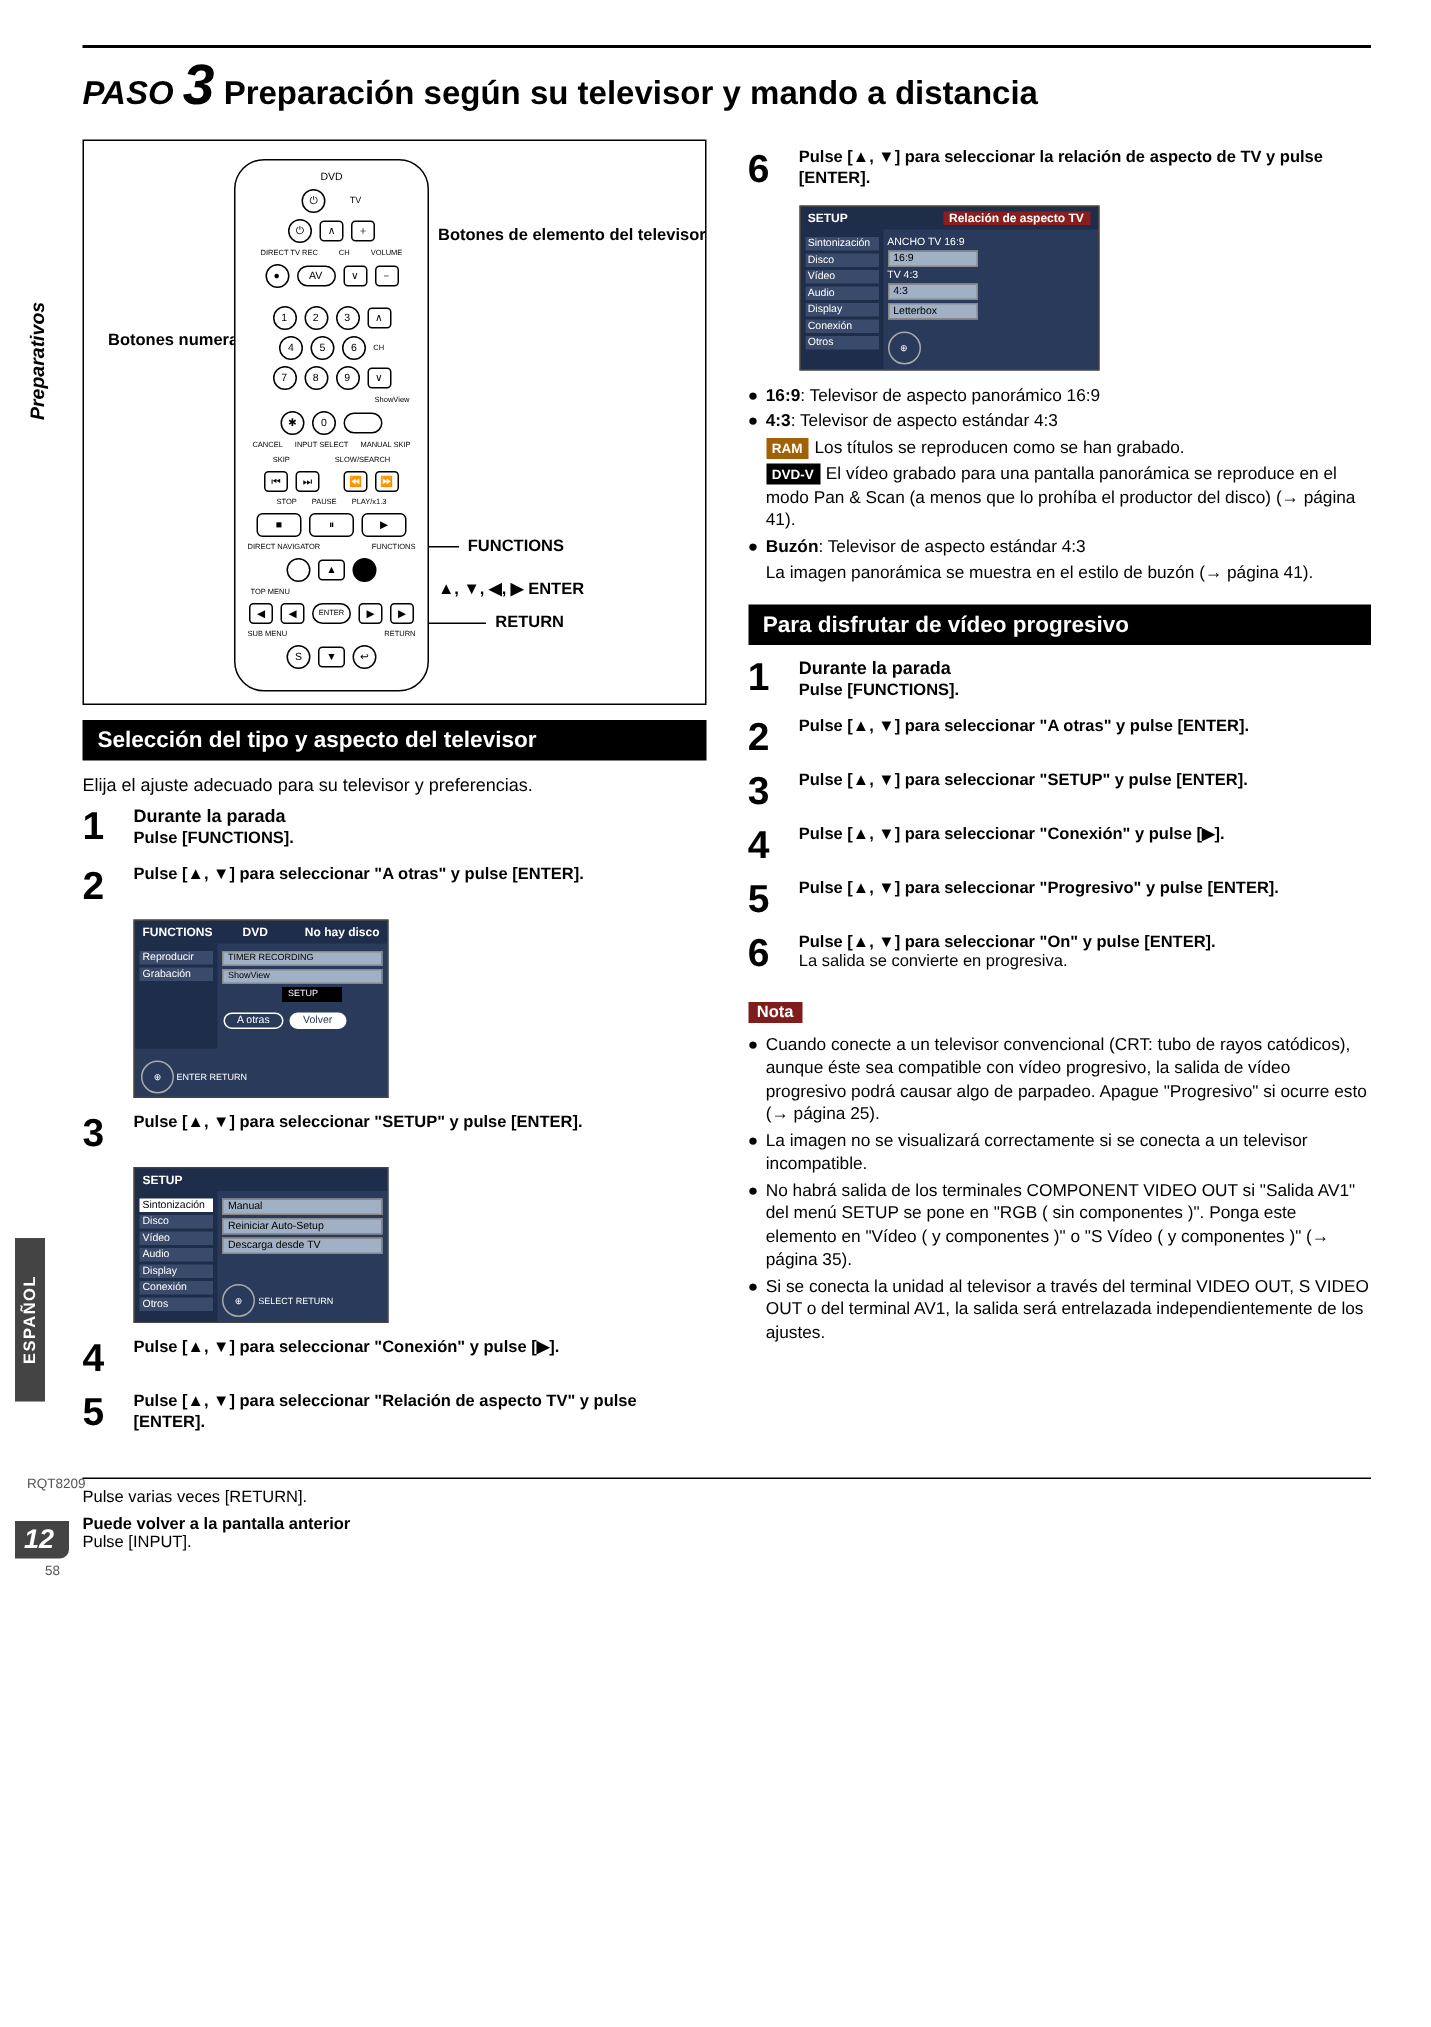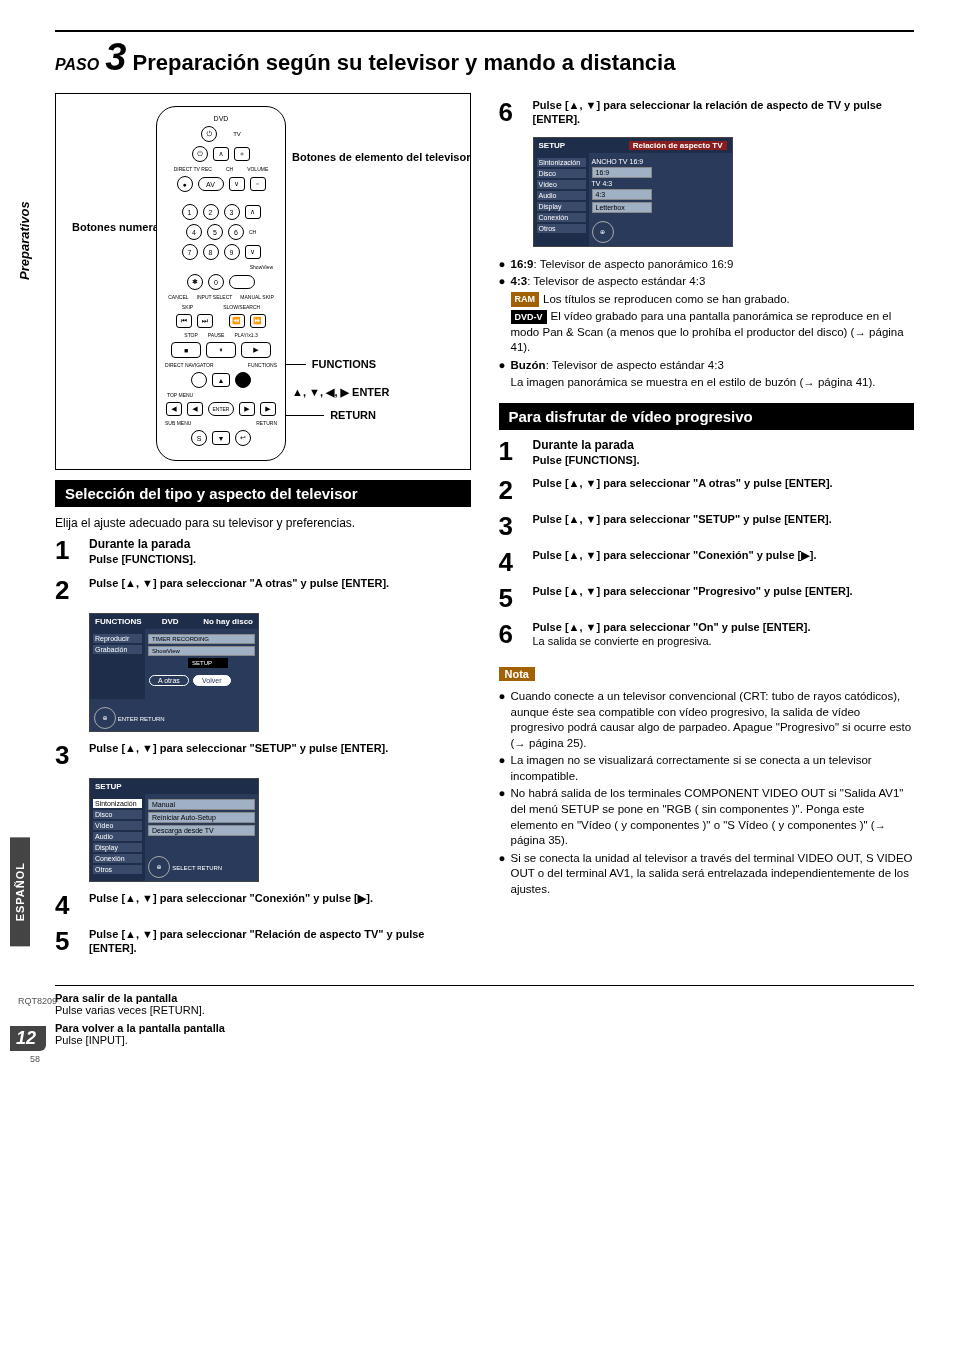--- a/index.html
+++ b/index.html
@@ -38,21 +38,21 @@
   }
   .title-line {
     border-top: 2px solid #000;
     margin-bottom: 4px;
   }
   h1.title {
     font-size: 22px;
     font-weight: bold;
     margin-bottom: 14px;
   }
-  h1.title .paso { font-style: italic; font-size: 16px; }
+  h1.title .paso { font-style: italic; font-size: 22px; }
   h1.title .num { font-size: 38px; font-style: italic; font-weight: bold; }
   .columns { display: flex; gap: 28px; }
   .col { flex: 1; min-width: 0; }
   .black-bar {
     background: #000;
     color: #fff;
     font-weight: bold;
     padding: 5px 10px;
     font-size: 15px;
     margin-bottom: 8px;
@@ -71,21 +71,21 @@
   .bullet-list .item { display:flex; font-size:11.5px; line-height:1.35; margin:2px 0; }
   .bullet-list .item .dot { width: 12px; flex-shrink:0; }
   .bullet-list .item .txt { flex:1; }
   .badge {
     display:inline-block; font-size:9px; font-weight:bold;
     padding:1px 4px; margin-right:4px; vertical-align:middle;
   }
   .badge-ram { background:#a16207; color:#fff; }
   .badge-dvdv { background:#000; color:#fff; }
   .nota-label {
-    display:inline-block; background:#a16207; color:#fff;
+    display:inline-block; background:#7f1d1d; color:#fff;
     font-size:11px; font-weight:bold; padding:1px 6px; margin:10px 0 4px;
   }
   
   .remote-fig {
     border: 1px solid #000;
     padding: 12px 10px 8px;
     margin-bottom: 10px;
     position: relative;
     font-size: 8px;
   }
@@ -511,21 +511,20 @@
         </div>
       <div class="item">
           <span class="dot">●</span>
           <span class="txt">Si se conecta la unidad al televisor a través del terminal VIDEO OUT, S VIDEO OUT o del terminal AV1, la salida será entrelazada independientemente de los ajustes.</span>
         </div>
     </div>
   </div>
 </div>
 
 <div class="footer-block">
-  <div class="fb-head">Para salir de la pantalla</div>
   <div>Pulse varias veces [RETURN].</div>
-  <div class="fb-head" style="margin-top:6px;">Para volver a la pantalla pantalla</div>
+  <div class="fb-head" style="margin-top:6px;">Puede volver a la pantalla anterior</div>
   <div>Pulse [INPUT].</div>
 </div>
 
 <div class="rqt">RQT8209</div>
 <div class="pagenum-box">12</div>
 <div class="subpage">58</div>
 
 </body></html>

